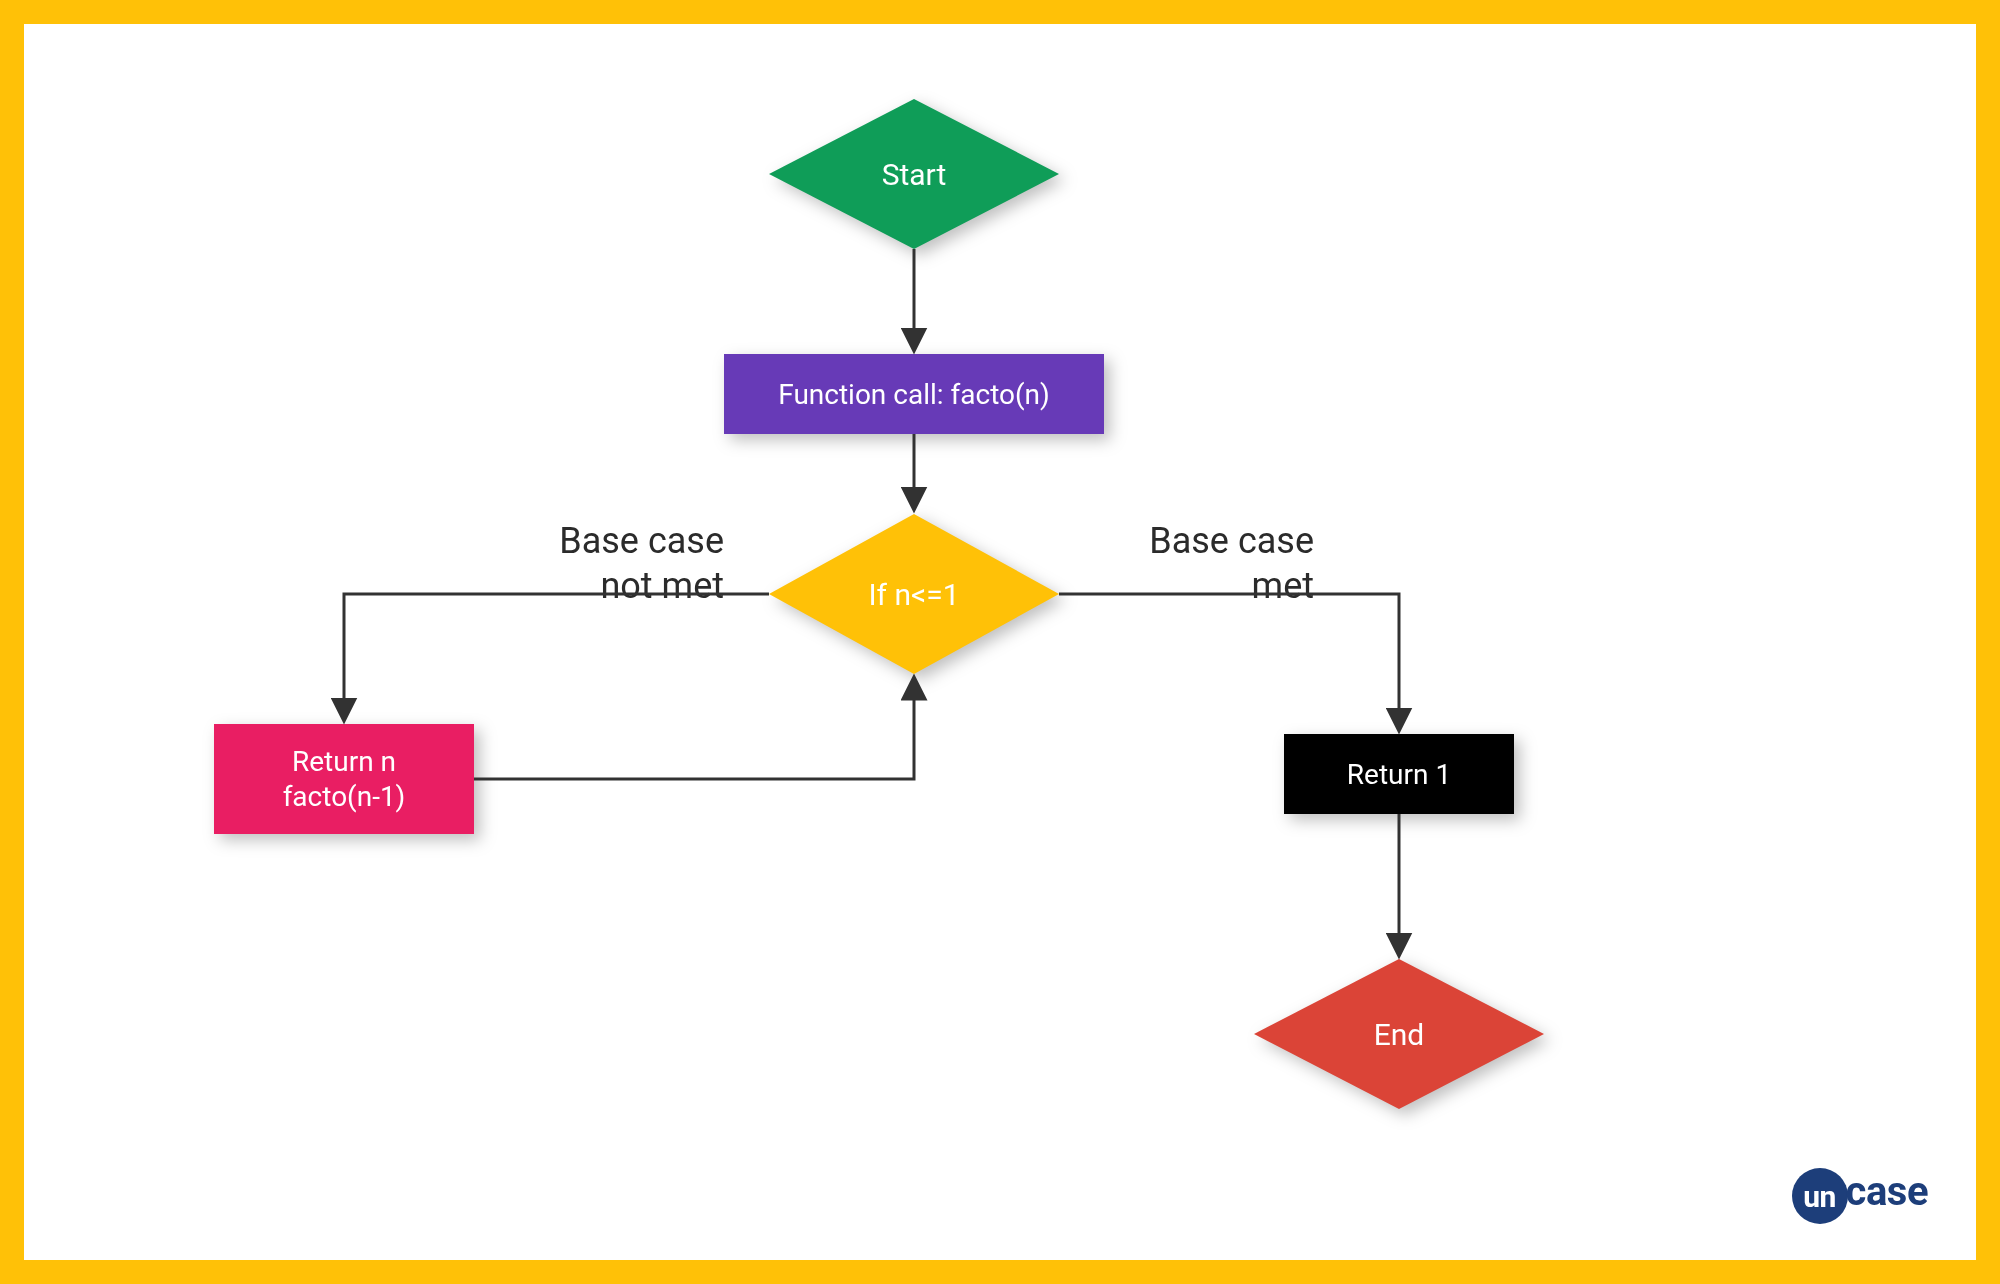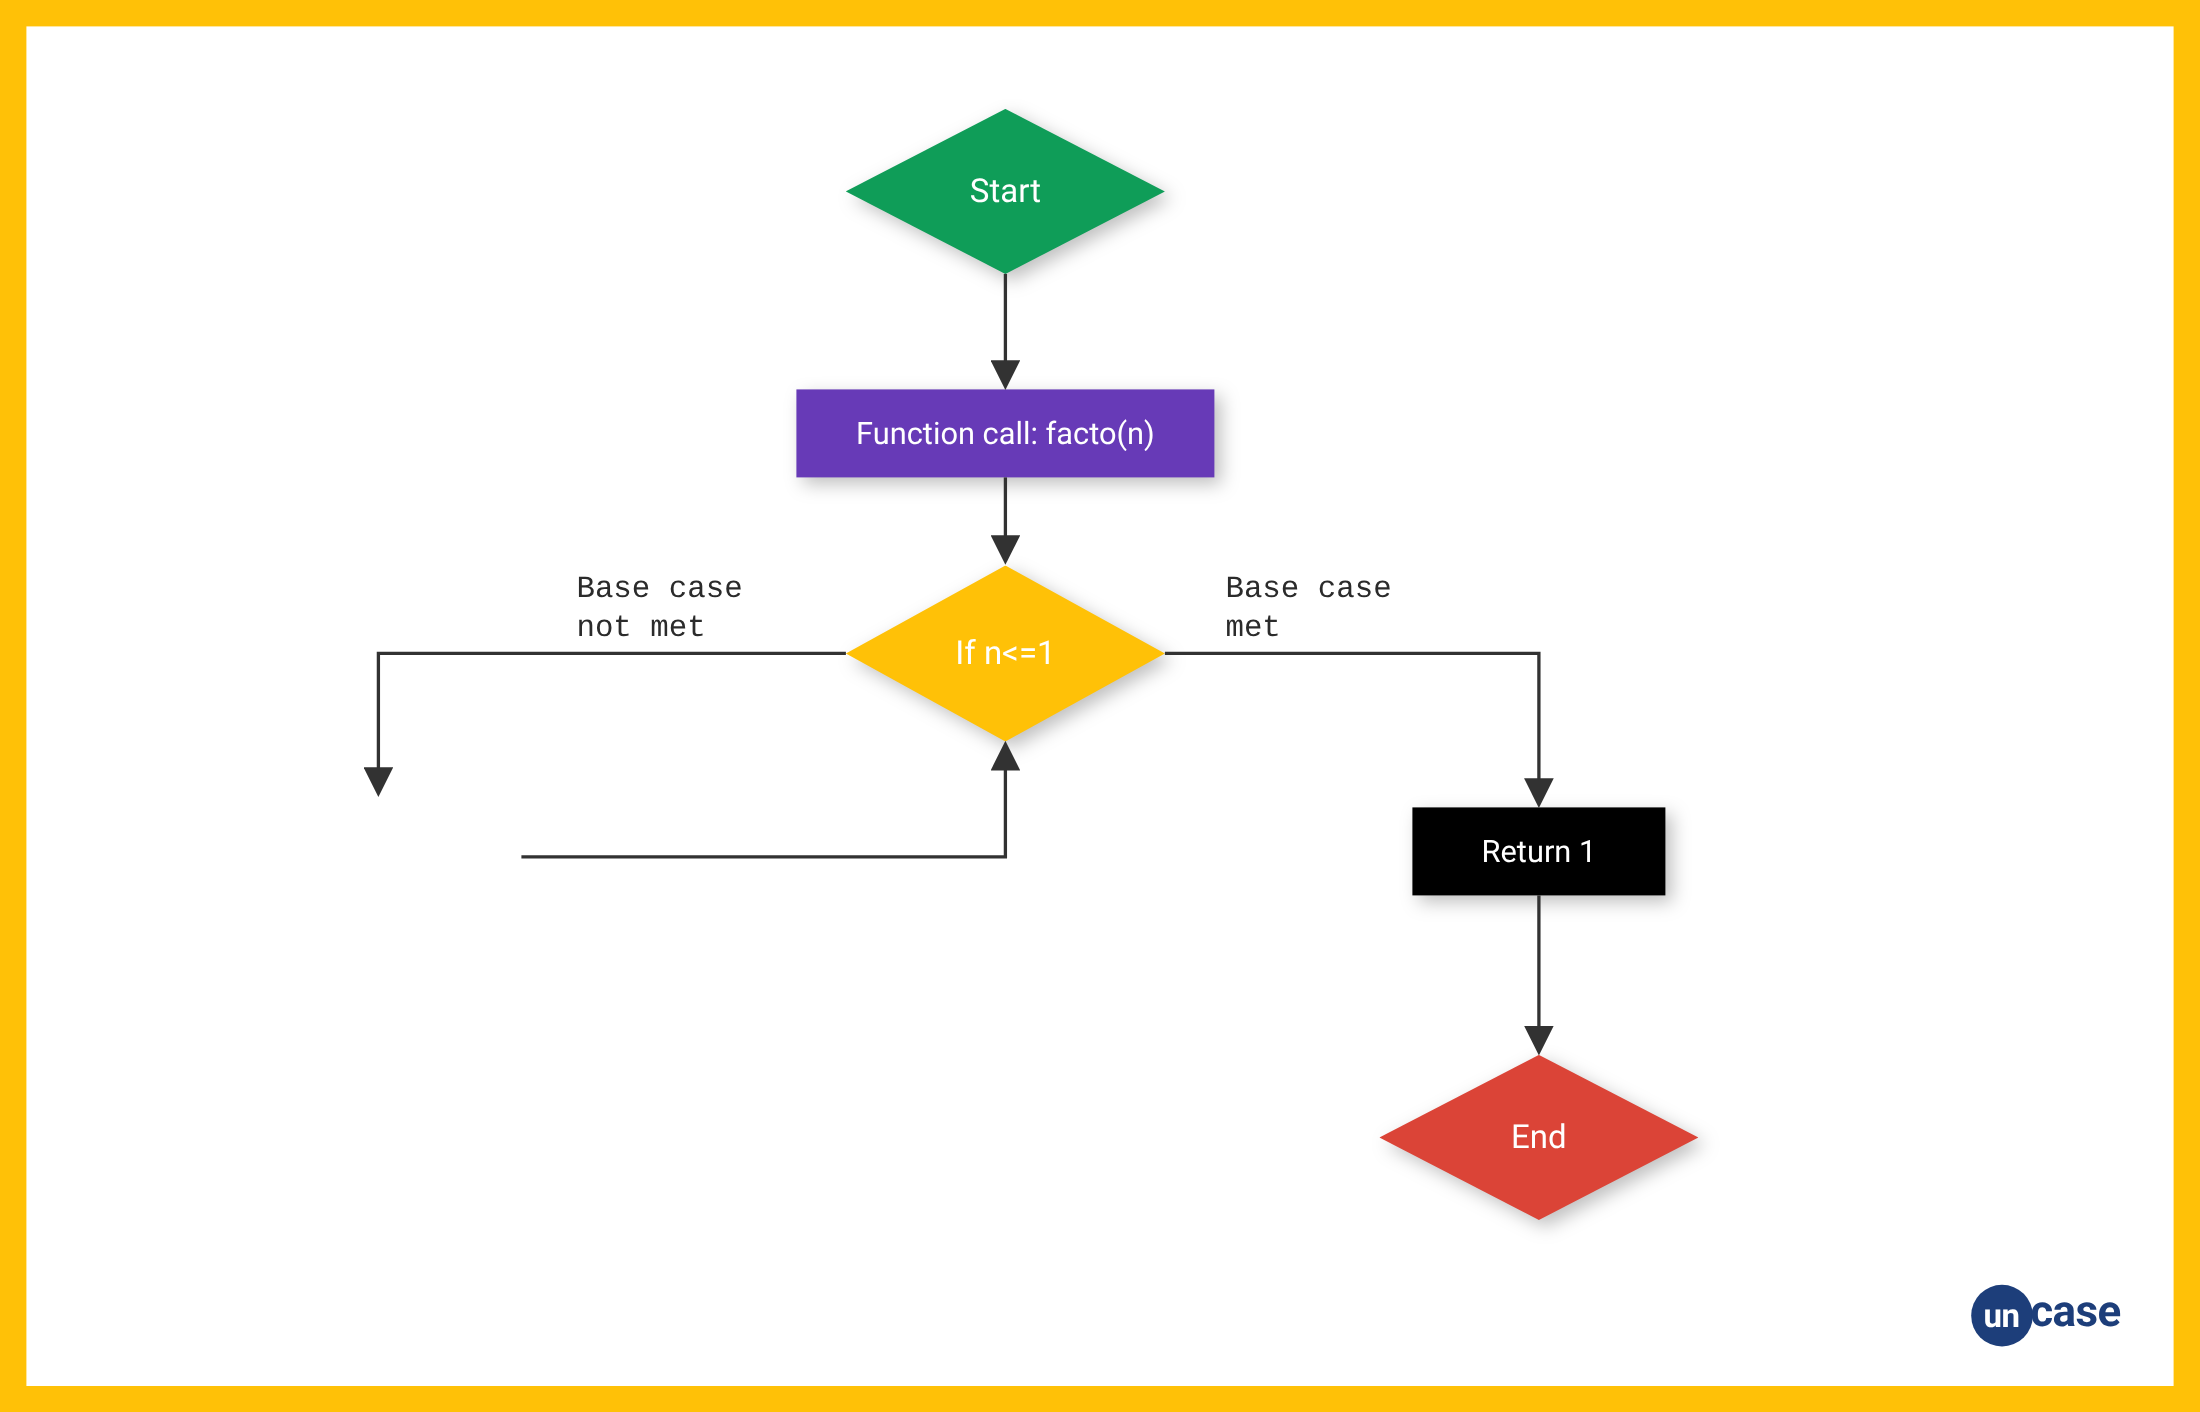--- a/index.html
+++ b/index.html
@@ -52,25 +52,24 @@
     color: #fff;
     font-size: 28px;
     text-align: center;
     line-height: 1.25;
   }
 
   
   .edge-label {
     position: absolute;
     color: #2b2b2b;
-    font-size: 28px;
-    text-align: left;
+    font-size: 36px;
+    text-align: right;
     line-height: 1.25;
     white-space: pre;
-    font-family: Liberation Mono, monospace;
   }
 
   
   .logo {
     position: absolute;
     right: 48px;
     bottom: 36px;
     display: flex;
     align-items: flex-start;
     font-size: 40px;
@@ -108,20 +107,24 @@
     <span>Function call: facto(n)</span>
   </div>
 
   <div class="diamond-wrap shadow" style="left:745px; top:490px; width:290px; height:160px;">
     <svg viewBox="0 0 290 160" preserveAspectRatio="none">
       <polygon points="145,0 290,80 145,160 0,80" fill="#FFC107"></polygon>
     </svg>
     <div class="diamond-label">If n&lt;=1</div>
   </div>
 
+  <div class="rect shadow" style="left:190px; top:700px; width:260px; height:110px; background:#E91E63; white-space:pre;">
+    <span>Return n
+facto(n-1)</span>
+  </div>
 
   <div class="rect shadow" style="left:1260px; top:710px; width:230px; height:80px; background:#000000;">
     <span>Return 1</span>
   </div>
 
   <div class="diamond-wrap shadow" style="left:1230px; top:935px; width:290px; height:150px;">
     <svg viewBox="0 0 290 150" preserveAspectRatio="none">
       <polygon points="145,0 290,75 145,150 0,75" fill="#DB4437"></polygon>
     </svg>
     <div class="diamond-label">End</div>

